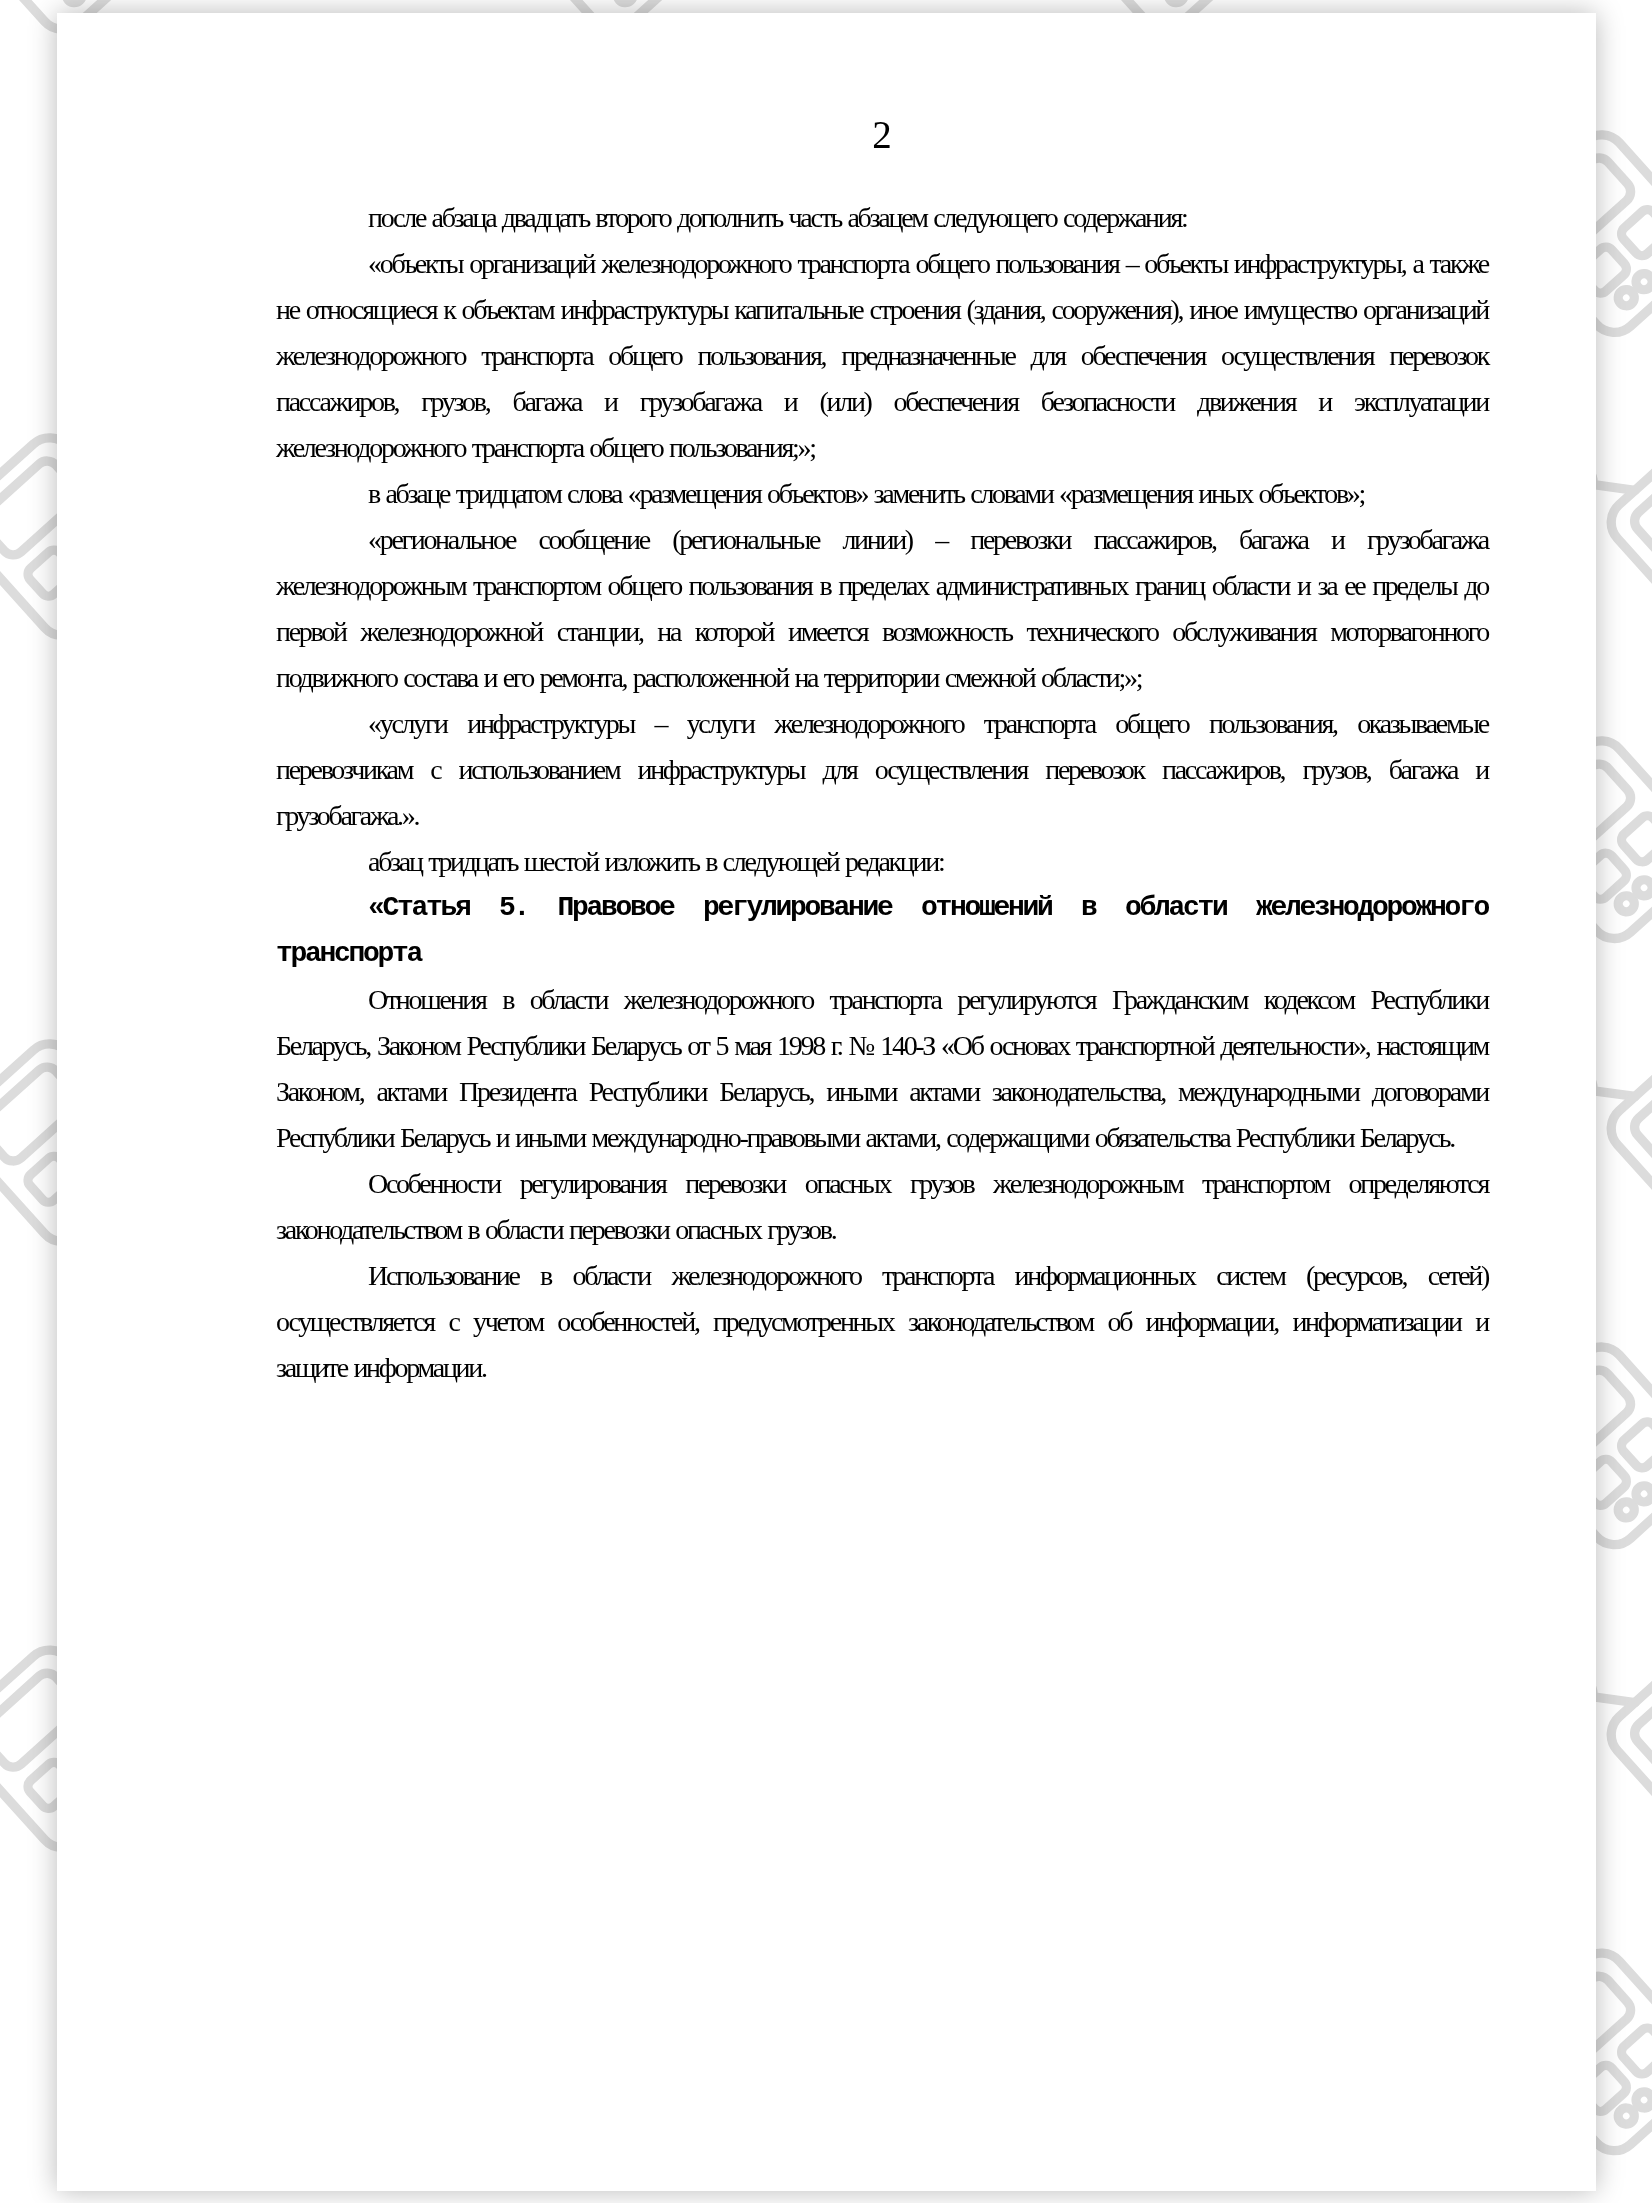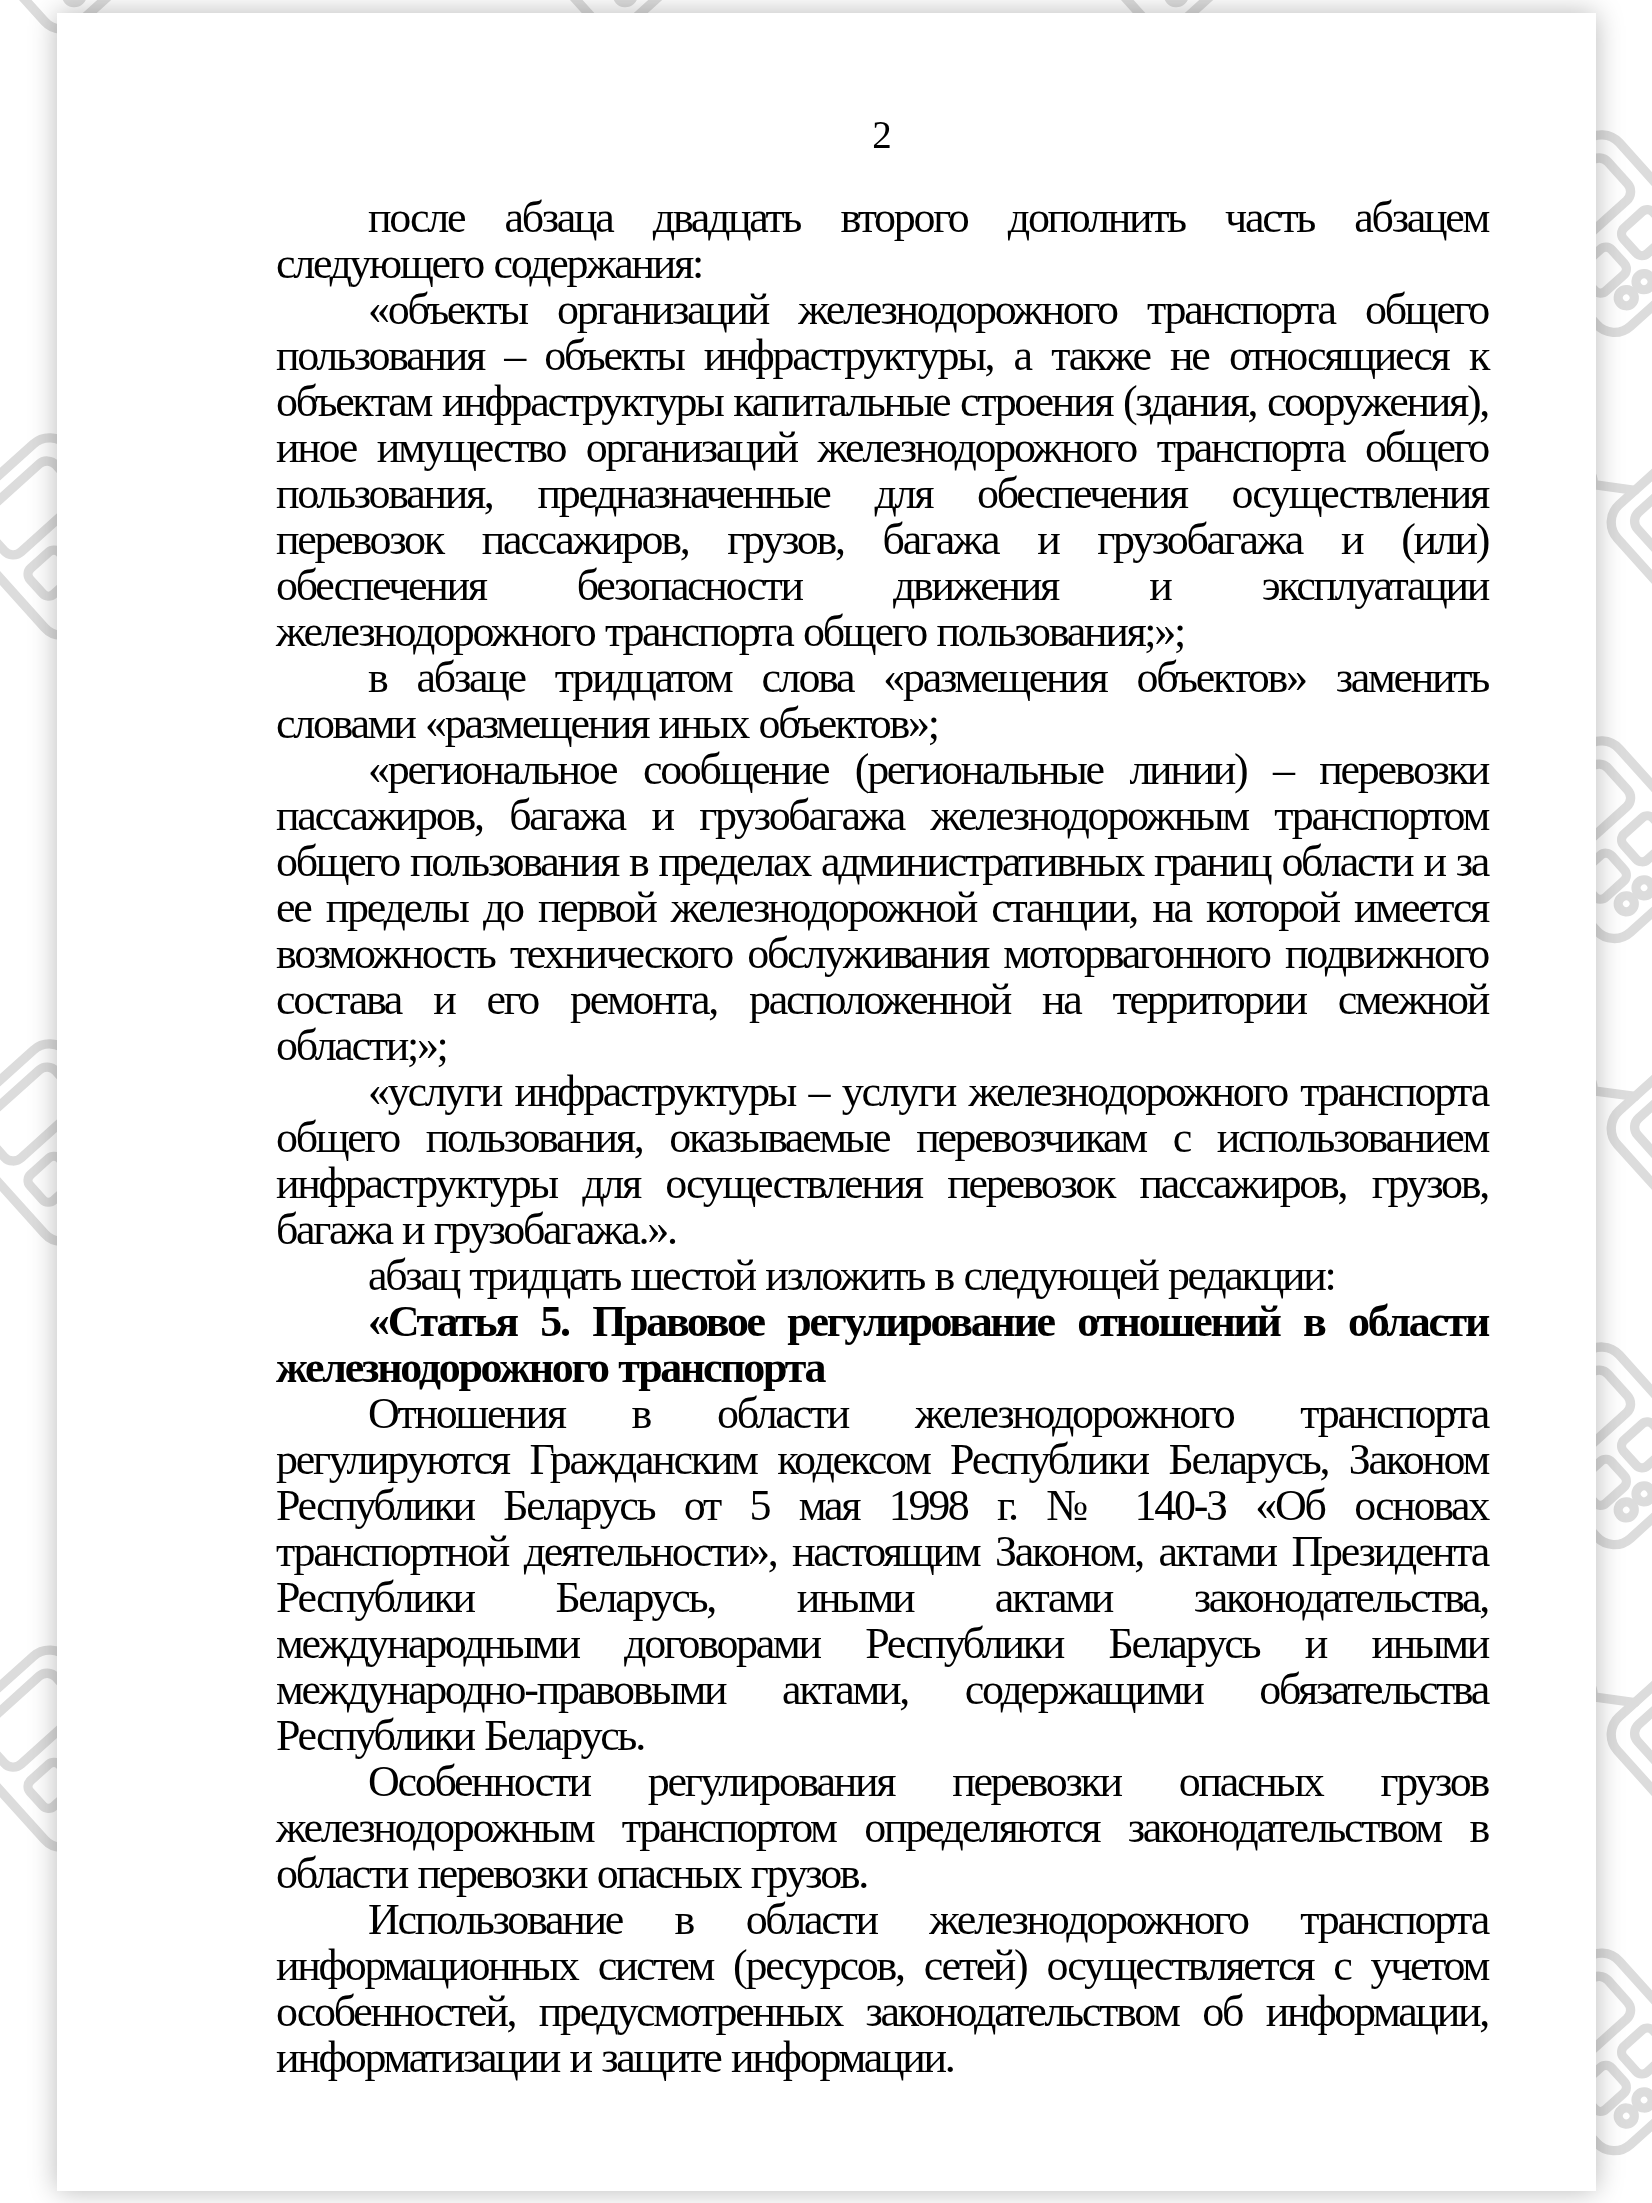--- a/index.html
+++ b/index.html
@@ -33,28 +33,28 @@
     text-align: center;
     font-size: 39px;
     line-height: 46px;
     color: #000000;
     letter-spacing: 0;
     margin: 0 0 37px 0;
   }
   .para {
     margin: 0;
     color: #000000;
-    font-size: 44px;
+    font-size: 28px;
     line-height: 46px;
     letter-spacing: -2.3px;
     word-spacing: 1.8px;
     text-align: justify;
     text-indent: 92px;
   }
-  .para.bold { font-weight: bold; }
+  .para.bold { font-weight: bold; font-family: Liberation Mono, monospace; }
 </style>
 </head>
 <body>
 
 <svg class="bg-pattern" viewBox="0 0 1800 2400" xmlns="http://www.w3.org/2000/svg" aria-hidden="true">
   <defs>
     <g id="train-a" fill="none" stroke="#dcdcdc" stroke-width="7" stroke-linejoin="round" stroke-linecap="round">
       <line x1="44" y1="34" x2="22" y2="8"></line>
       <circle cx="16" cy="0" r="12"></circle>
       <rect x="10" y="34" width="104" height="126" rx="18"></rect>

